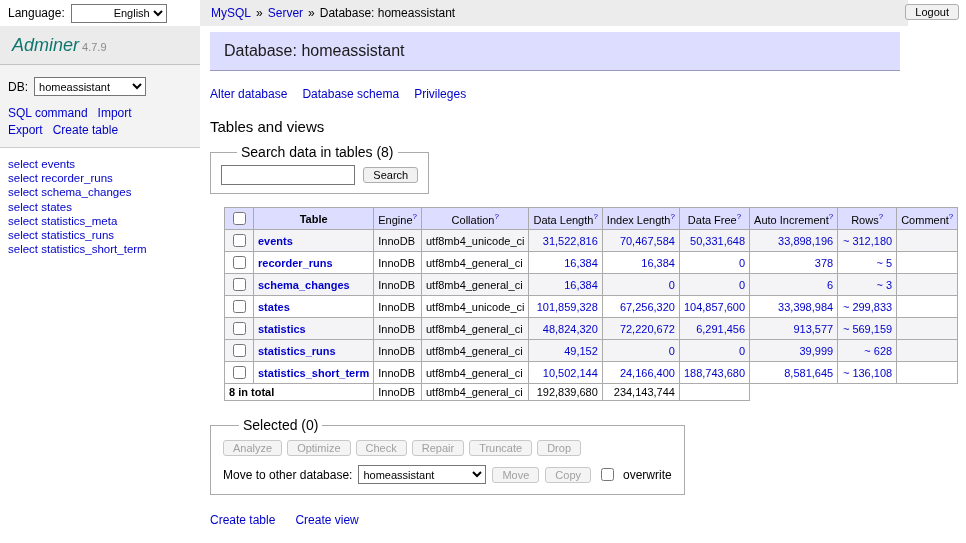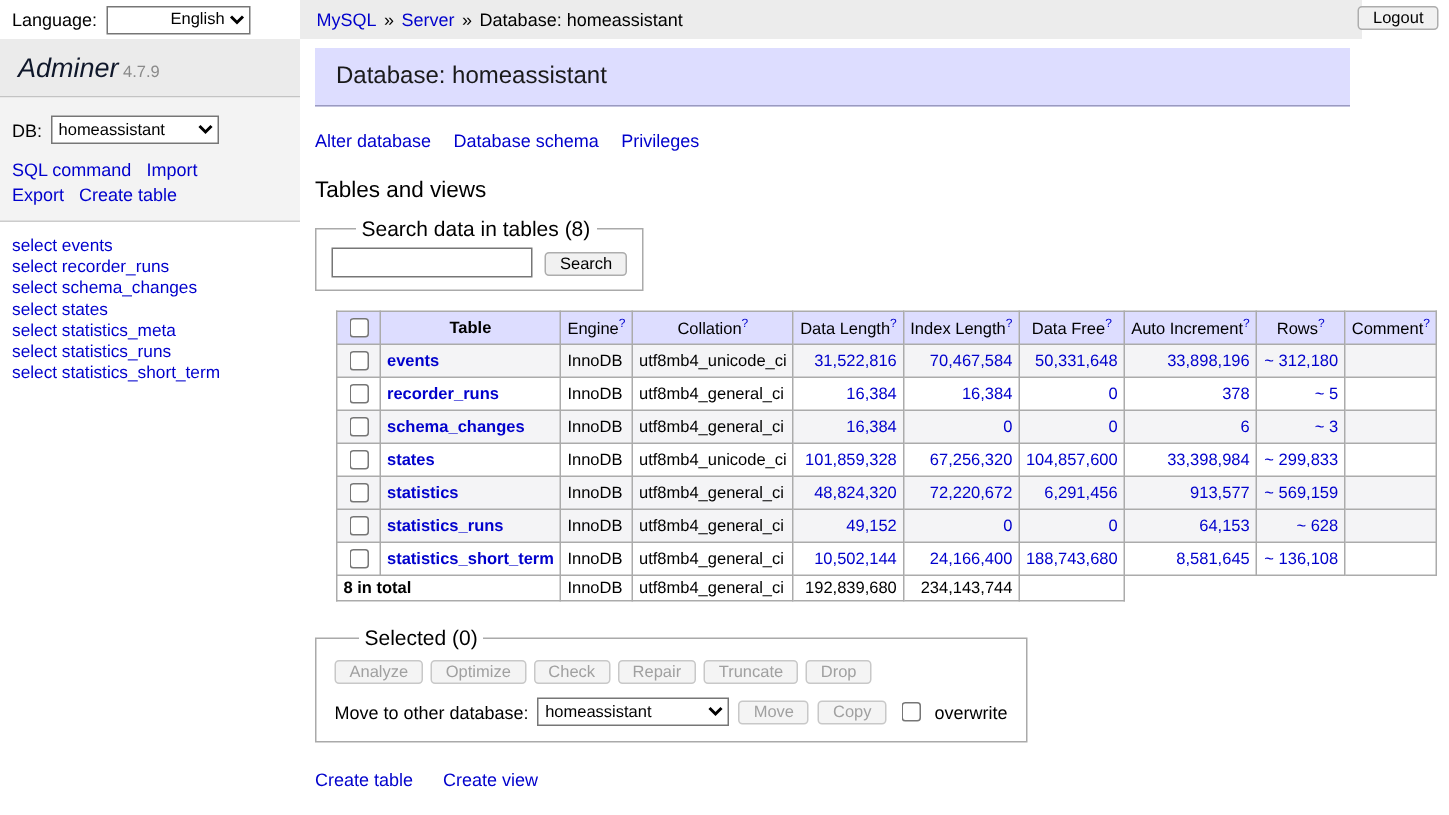--- a/index.html
+++ b/index.html
@@ -80,21 +80,21 @@
     </div>
     <div class="breadcrumb">
       <a>MySQL</a><span class="sep">»</span><a>Server</a><span class="sep">»</span><span>Database: homeassistant</span>
     </div>
     <button class="logout-btn">Logout</button>
   </div>
 
   <div class="body-row">
     <div class="sidebar">
       <div class="logo">
-        <a class="name" style="color:#0f172a;">Adminer</a><span class="ver">4.7.9</span>
+        <a class="name" style="color:#0f766e;">Adminer</a><span class="ver">4.7.9</span>
       </div>
       <div class="db-block">
         <div class="db-row">
           <span>DB:</span>
           <select><option>homeassistant</option></select>
         </div>
         <p class="action-links">
           <a>SQL command</a><a>Import</a>
         </p>
         <p class="action-links second">
@@ -204,21 +204,21 @@
             <td></td>
           </tr>
           <tr class="odd">
             <td class="c"><input type="checkbox" style=""></td>
             <th class="name"><a>statistics_runs</a></th>
             <td>InnoDB</td>
             <td>utf8mb4_general_ci</td>
             <td class="num"><a>49,152</a></td>
             <td class="num"><a>0</a></td>
             <td class="num"><a>0</a></td>
-            <td class="num"><a>64,153</a></td>
+            <td class="num"><a>39,999</a></td>
             <td class="num"><a>~ 628</a></td>
             <td></td>
           </tr>
           <tr>
             <td class="c"><input type="checkbox" style=""></td>
             <th class="name"><a>statistics_short_term</a></th>
             <td>InnoDB</td>
             <td>utf8mb4_general_ci</td>
             <td class="num"><a>10,502,144</a></td>
             <td class="num"><a>24,166,400</a></td>

